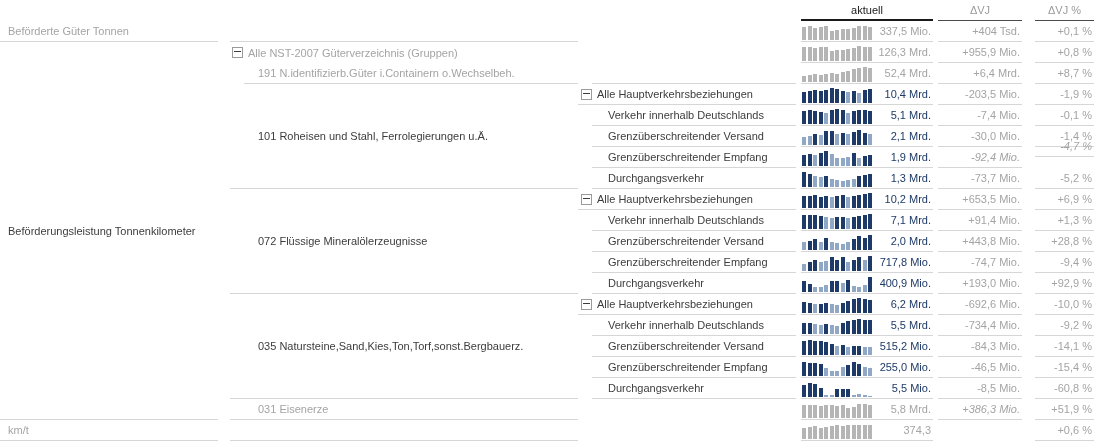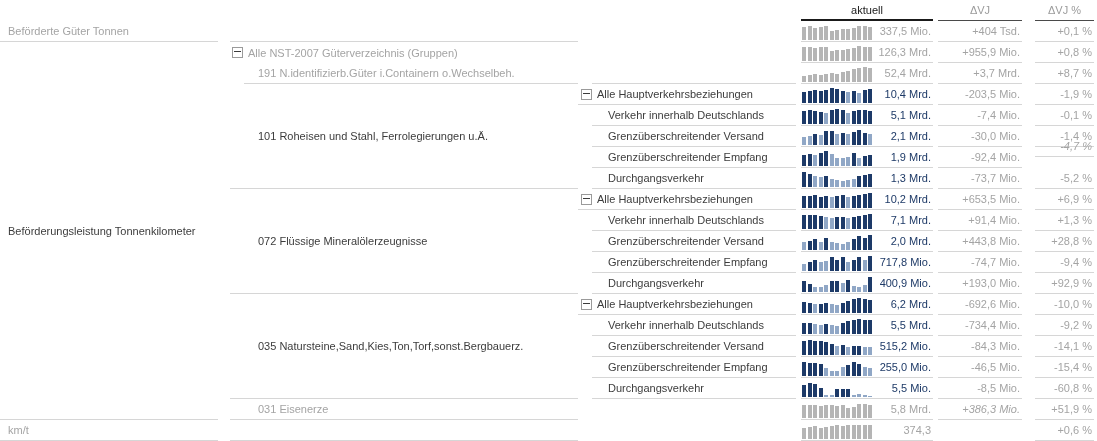--- a/index.html
+++ b/index.html
@@ -138,21 +138,21 @@
           <div class="bar g" style="height: 8px;"></div>
           <div class="bar g" style="height: 10px;"></div>
           <div class="bar g" style="height: 11px;"></div>
           <div class="bar g" style="height: 13px;"></div>
           <div class="bar g" style="height: 14px;"></div>
           <div class="bar g" style="height: 15px;"></div>
           <div class="bar g" style="height: 14px;"></div>
         </div>
         <span class="v muted">52,4 Mrd.</span>
       </div>
-      <div class="cell vd bb muted" style="top: 63px; height: 21px;"><span>+3,7 Mrd.</span></div>
+      <div class="cell vd bb muted" style="top: 63px; height: 21px;"><span>+6,4 Mrd.</span></div>
       <div class="cell vp bb muted" style="top: 63px; height: 21px; text-align: right;"><span>+8,7 %</span></div>
       <div class="cell c3 bb" style="top: 84px; height: 21px;">
         <span class="collapse"></span>
         <span class="dark">Alle Hauptverkehrsbeziehungen</span>
       </div>
       <div class="cell va bb" style="top: 84px; height: 21px;">
         <div class="spark">
           <div class="bar d" style="height: 11px;"></div>
           <div class="bar d" style="height: 12px;"></div>
           <div class="bar d" style="height: 13px;"></div>
@@ -232,21 +232,21 @@
           <div class="bar l" style="height: 8px;"></div>
           <div class="bar l" style="height: 8px;"></div>
           <div class="bar l" style="height: 9px;"></div>
           <div class="bar d" style="height: 13px;"></div>
           <div class="bar l" style="height: 8px;"></div>
           <div class="bar d" style="height: 10px;"></div>
           <div class="bar d" style="height: 11px;"></div>
         </div>
         <span class="v blue">1,9 Mrd.</span>
       </div>
-      <div class="cell vd bb muted" style="top: 147px; height: 21px;"><span>-92,4 Mio.</span></div>
+      <div class="cell vd bb muted" style="top: 147px; height: 21px; font-style: italic;"><span>-92,4 Mio.</span></div>
       <div class="cell vp bb muted" style="top: 136px; height: 21px; font-style: italic;"><span>-4,7 %</span></div>
       <div class="cell c3 c3c bb" style="top: 168px; height: 21px;">
         <span class="dark">Durchgangsverkehr</span>
       </div>
       <div class="cell va bb" style="top: 168px; height: 21px;">
         <div class="spark">
           <div class="bar d" style="height: 15px;"></div>
           <div class="bar d" style="height: 13px;"></div>
           <div class="bar l" style="height: 11px;"></div>
           <div class="bar l" style="height: 10px;"></div>

